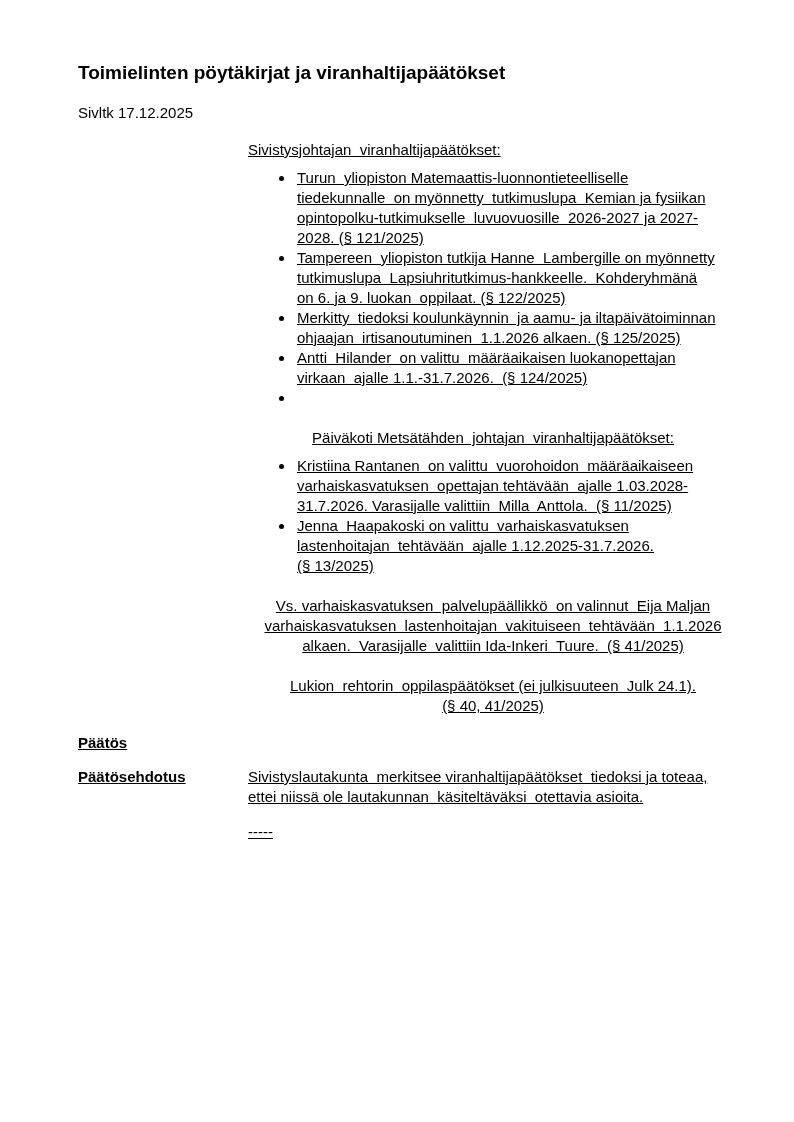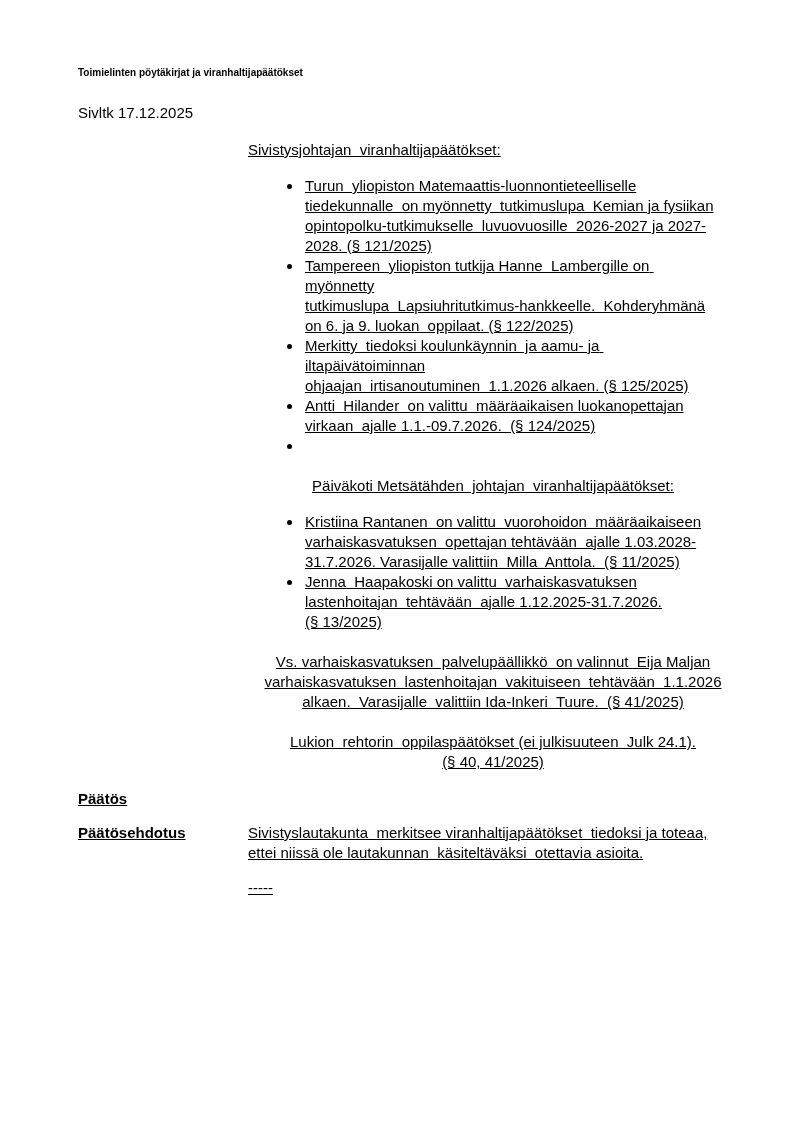--- a/index.html
+++ b/index.html
@@ -16,21 +16,21 @@
     line-height: 20px;
     overflow: hidden;
   }
   .page {
     box-sizing: border-box;
     width: 794px;
     height: 1122px;
     padding: 63px 56px 0 78px;
   }
   .doc-title {
-    font-size: 10px;
+    font-size: 19px;
     font-weight: bold;
     margin: 0;
   }
   .doc-ref {
     margin: 20px 0 17px 0;
   }
   .row {
     display: flex;
     align-items: flex-start;
     text-decoration: underline;
@@ -50,21 +50,21 @@
     margin: 0;
   }
   .gap {
     margin-top: 20px;
     text-align: center;
   }
   .ml {
     white-space: pre-wrap;
   }
   ul.bullets {
-    margin: 16px;
+    margin: 8px;
     padding: 0 0 0 39px;
     list-style: disc outside;
   }
   ul.bullets li {
     min-height: 20px;
     padding-left: 2px;
   }
   .row-proposal { margin-top: 14px; }
   .row-decision { margin-top: 17px; }
   .row-separator { margin-top: 15px; }
@@ -87,21 +87,21 @@
         <li class="ml">Turun  yliopiston Matemaattis-luonnontieteelliselle
 tiedekunnalle  on myönnetty  tutkimuslupa  Kemian ja fysiikan
 opintopolku-tutkimukselle  luvuovuosille  2026-2027 ja 2027-
 2028. (§ 121/2025)</li>
         <li class="ml">Tampereen  yliopiston tutkija Hanne  Lambergille on myönnetty
 tutkimuslupa  Lapsiuhritutkimus-hankkeelle.  Kohderyhmänä
 on 6. ja 9. luokan  oppilaat. (§ 122/2025)</li>
         <li class="ml">Merkitty  tiedoksi koulunkäynnin  ja aamu- ja iltapäivätoiminnan
 ohjaajan  irtisanoutuminen  1.1.2026 alkaen. (§ 125/2025)</li>
         <li class="ml">Antti  Hilander  on valittu  määräaikaisen luokanopettajan
-virkaan  ajalle 1.1.-09.7.2026.  (§ 124/2025)</li>
+virkaan  ajalle 1.1.-31.7.2026.  (§ 124/2025)</li>
         <li class="ml"></li>
       </ul>
 
       <p class="para gap ml">Päiväkoti Metsätähden  johtajan  viranhaltijapäätökset:</p>
       <ul class="bullets">
         <li class="ml">Kristiina Rantanen  on valittu  vuorohoidon  määräaikaiseen
 varhaiskasvatuksen  opettajan tehtävään  ajalle 1.03.2028-
 31.7.2026. Varasijalle valittiin  Milla  Anttola.  (§ 11/2025)</li>
         <li class="ml">Jenna  Haapakoski on valittu  varhaiskasvatuksen
 lastenhoitajan  tehtävään  ajalle 1.12.2025-31.7.2026.

